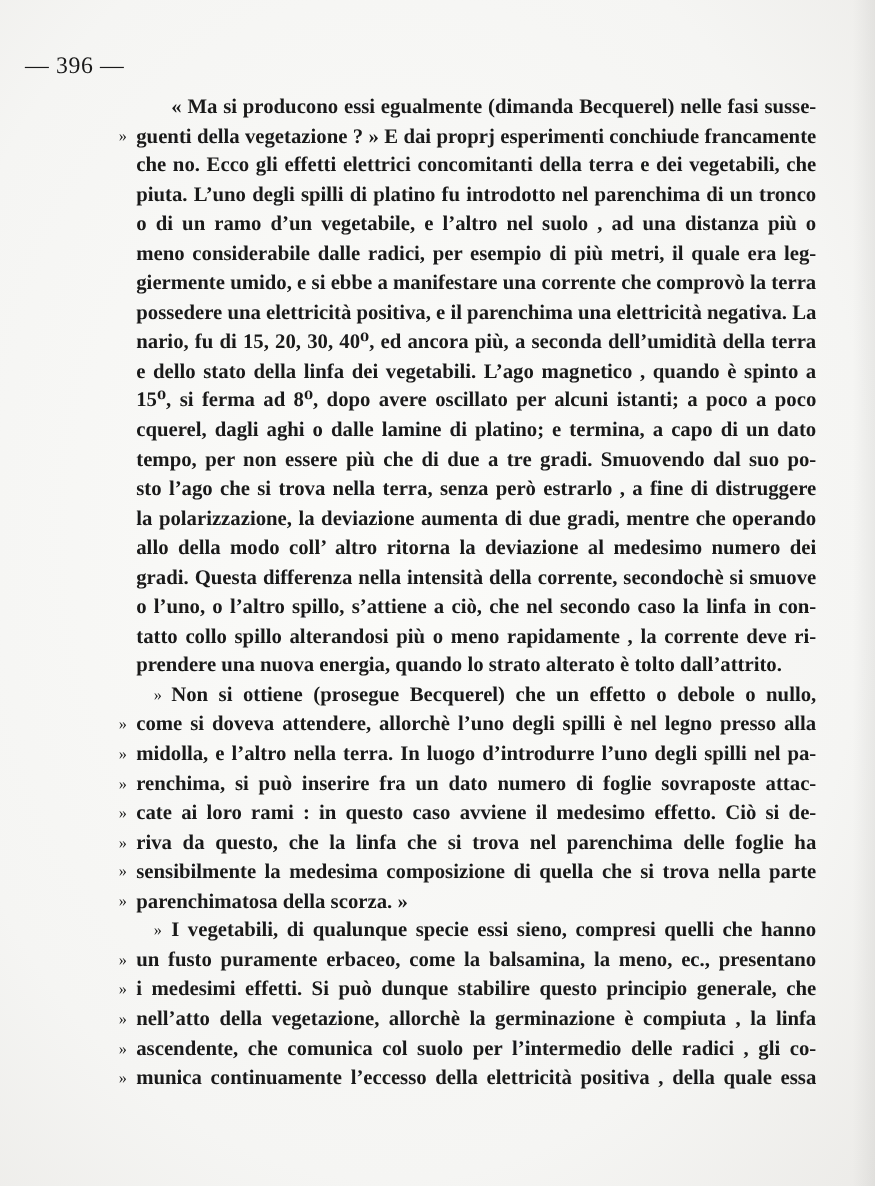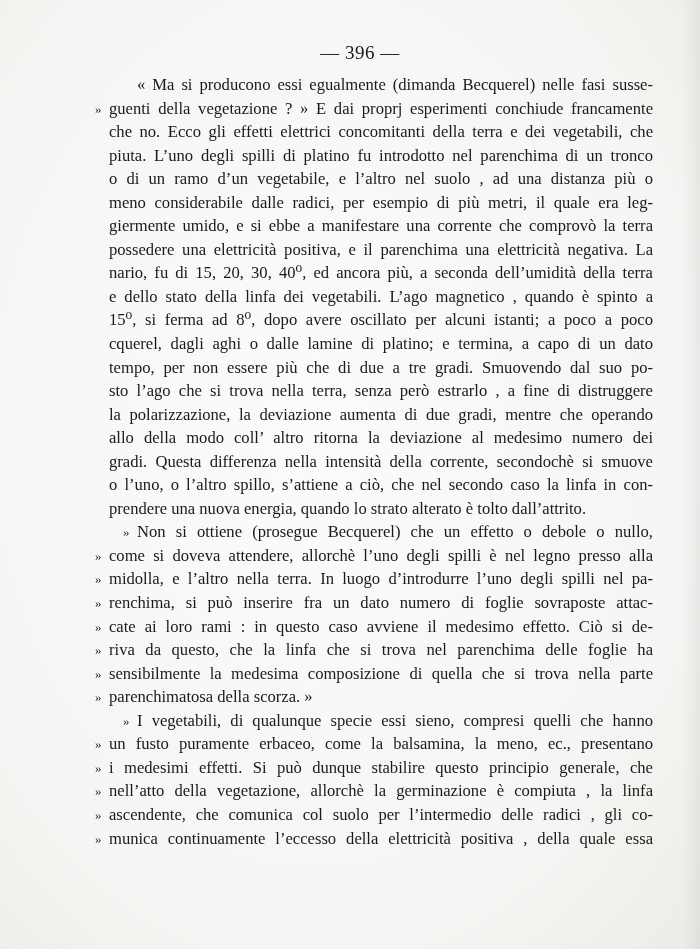--- a/index.html
+++ b/index.html
@@ -29,21 +29,20 @@
       top: 0;
       width: 18px;
       height: 949px;
       background: linear-gradient(to right, rgba(0,0,0,0) 0%, rgba(0,0,0,0.05) 100%);
     }
     .page-number {
       position: absolute;
       left: 0;
       width: 700px;
       top: 42px;
-      text-align: center;
       font-size: 19px;
       letter-spacing: 0.5px;
       padding-left: 20px;
       box-sizing: border-box;
     }
     .body-text {
       position: absolute;
       left: 95px;
       top: 73px;
       width: 558px;
@@ -64,20 +63,21 @@
       width: 14px;
     }
     .line .txt {
       position: absolute;
       left: 14px;
       right: 0;
       top: 0;
       text-align: justify;
       text-align-last: justify;
       overflow: hidden;
+      font-weight: bold;
     }
     .line.last .txt {
       text-align-last: left;
     }
     .line.indent .txt {
       left: 42px;
     }
     .line.indent .gm {
       left: 28px;
     }
@@ -156,20 +156,24 @@
         <span class="txt">allo della modo coll’ altro ritorna la deviazione al medesimo numero dei</span>
       </div>
       <div class="line">
         <span class="gm"></span>
         <span class="txt">gradi. Questa differenza nella intensità della corrente, secondochè si smuove</span>
       </div>
       <div class="line">
         <span class="gm"></span>
         <span class="txt">o l’uno, o l’altro spillo, s’attiene a ciò, che nel secondo caso la linfa in con-</span>
       </div>
+      <div class="line">
+        <span class="gm"></span>
+        <span class="txt">tatto collo spillo alterandosi più o meno rapidamente , la corrente deve ri-</span>
+      </div>
       <div class="line last">
         <span class="gm"></span>
         <span class="txt">prendere una nuova energia, quando lo strato alterato è tolto dall’attrito.</span>
       </div>
       <div class="line indent">
         <span class="gm">»</span>
         <span class="txt">Non si ottiene (prosegue Becquerel) che un effetto o debole o nullo,</span>
       </div>
       <div class="line">
         <span class="gm">»</span>

